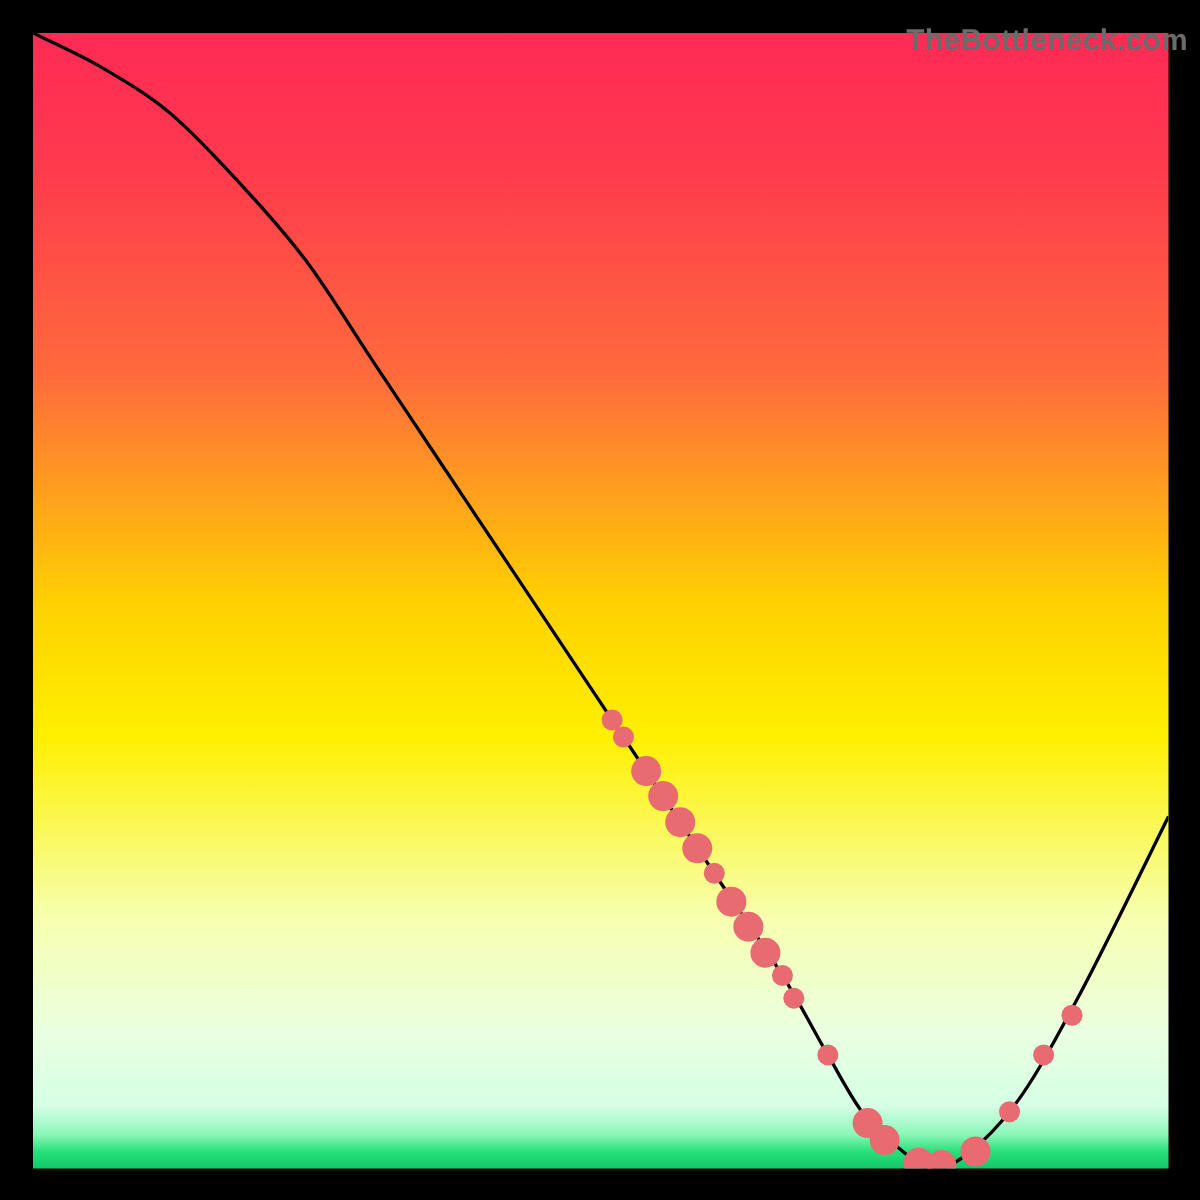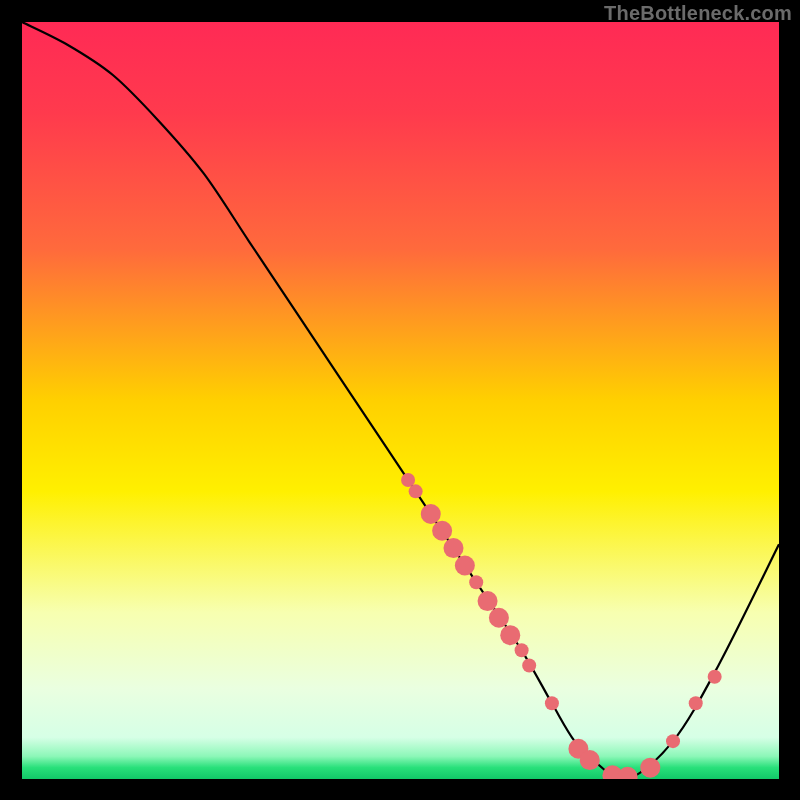--- a/index.html
+++ b/index.html
@@ -16,21 +16,21 @@
     width: 800px;
     height: 800px;
   }
   svg {
     position: absolute;
     top: 0;
     left: 0;
   }
   .watermark {
     position: absolute;
-    top: 2px;
+    top: 16px;
     right: 8px;
     color: #6b6b6b;
     font-size: 20px;
     font-weight: 600;
     letter-spacing: 0.2px;
     user-select: none;
   }
 </style>
 </head>
 <body>

